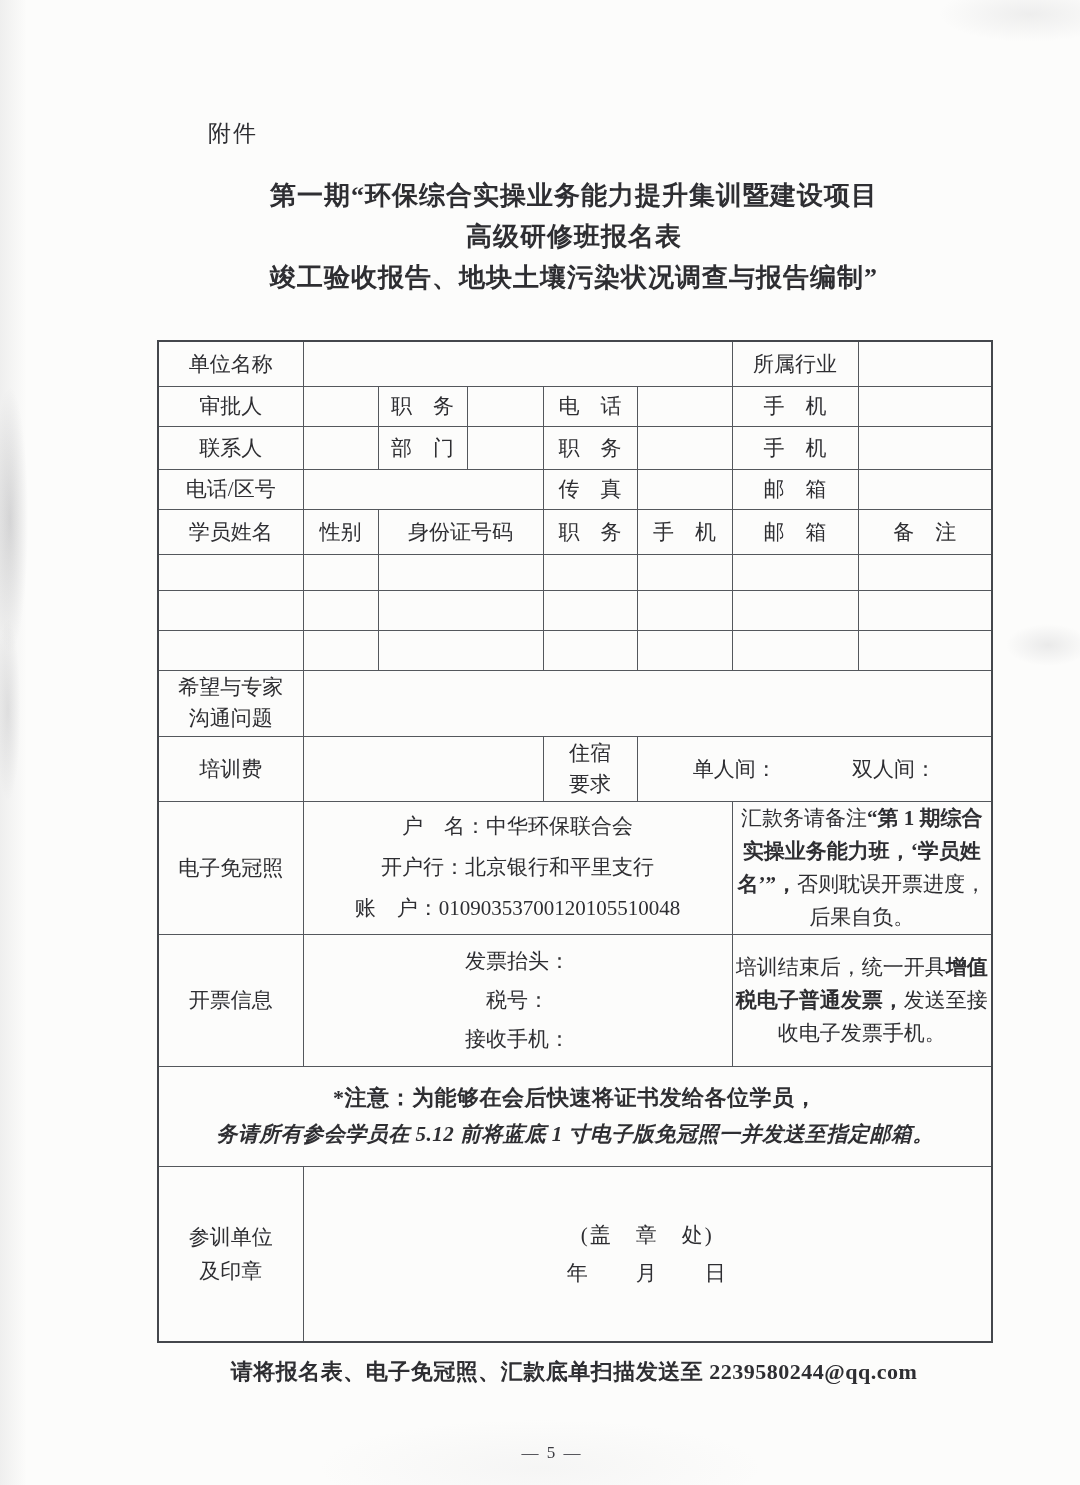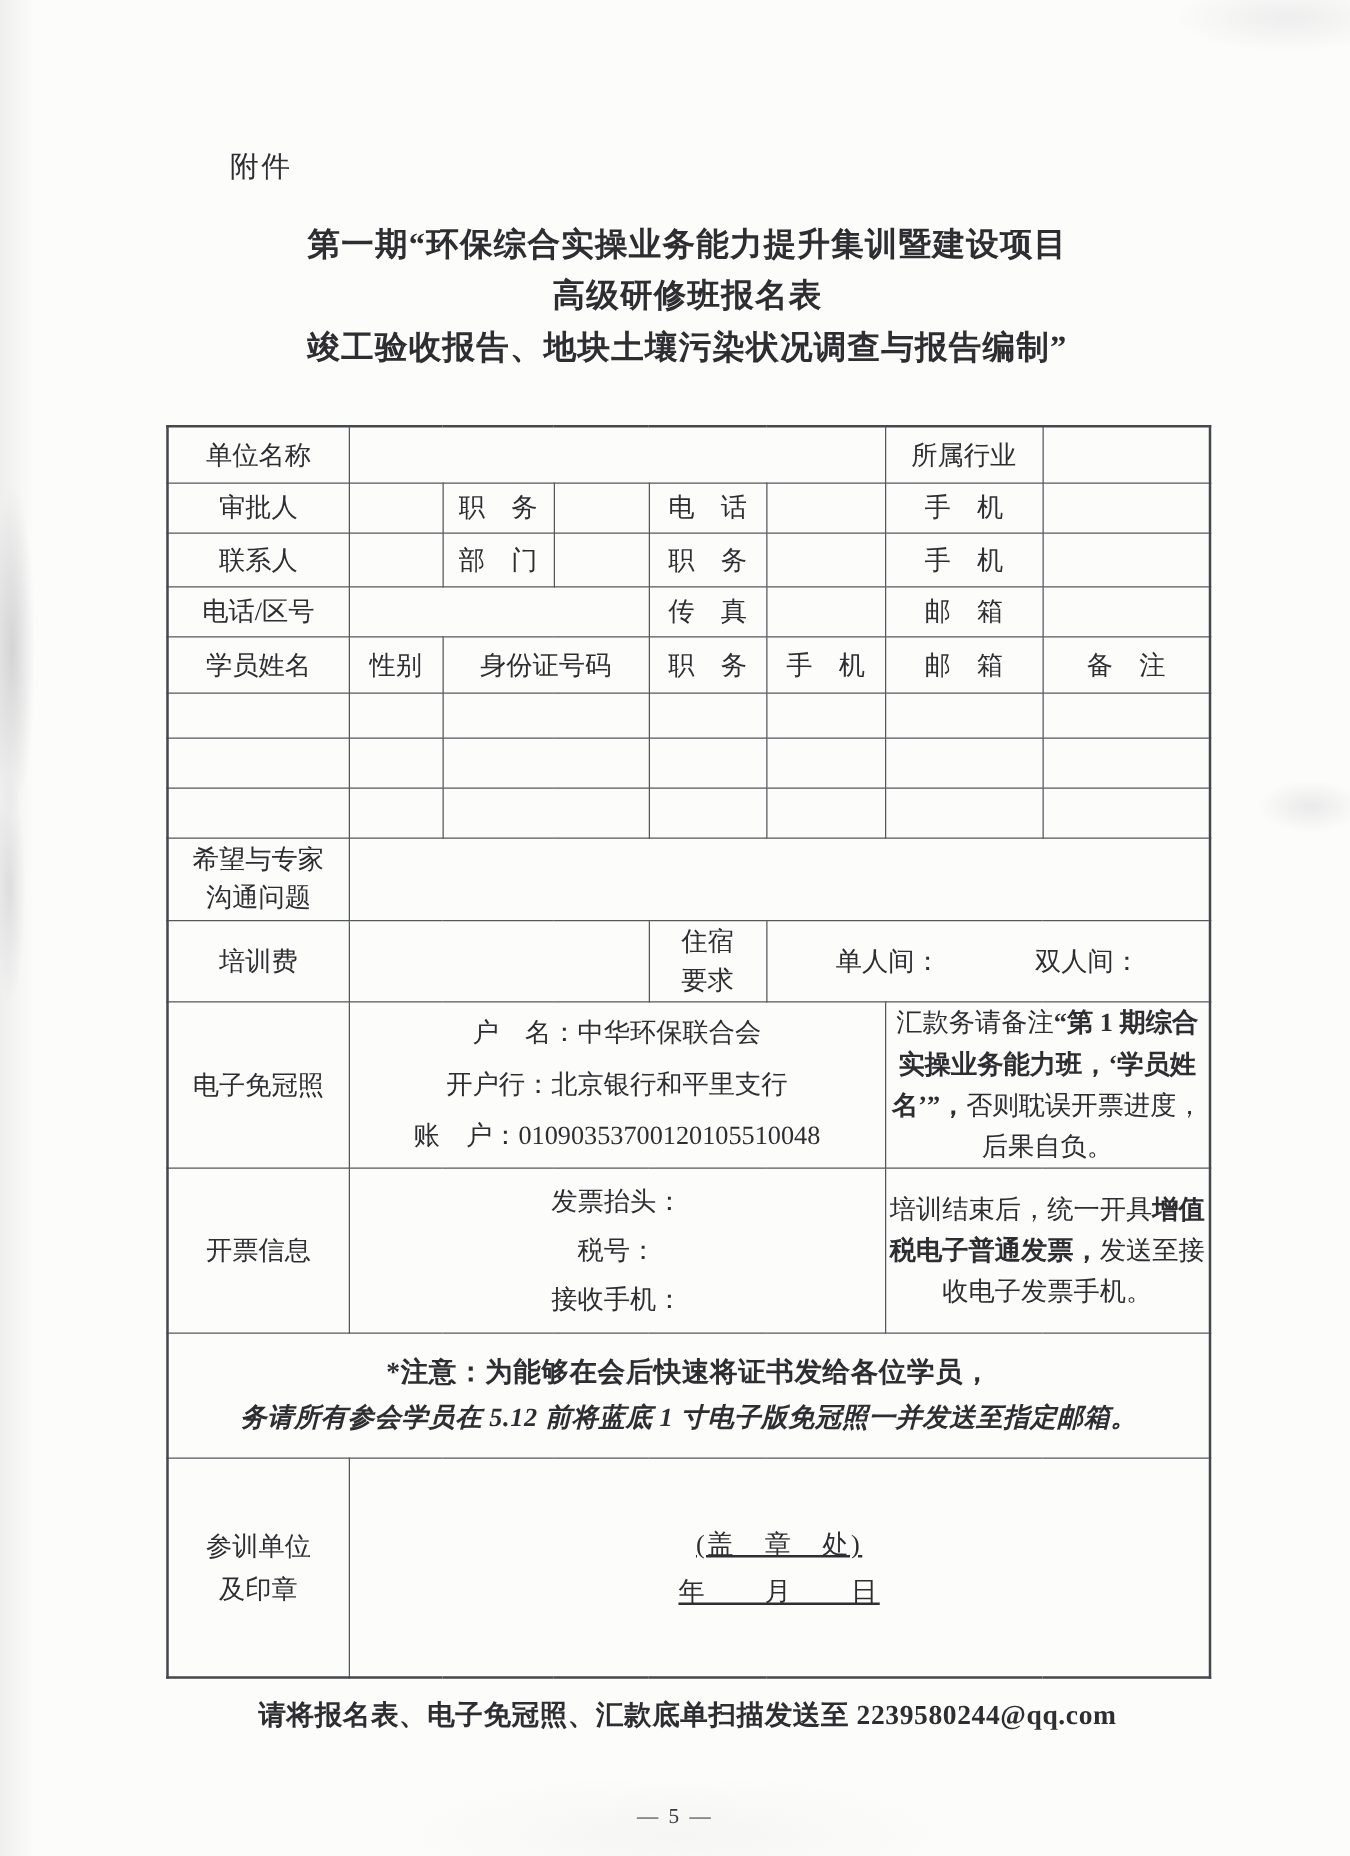--- a/index.html
+++ b/index.html
@@ -8,20 +8,21 @@
     margin:0 auto;background-color:#fcfcfb;color:#2e2e32;
     font-family:"Liberation Serif","DejaVu Serif",serif;
     padding-top:118px;overflow:hidden;
     background-image:
       linear-gradient(90deg, rgba(120,120,125,0.10), rgba(120,120,125,0) 2.5%),
       radial-gradient(ellipse 26px 190px at 10px 520px, rgba(120,120,125,0.25), rgba(120,120,125,0) 70%),
       radial-gradient(ellipse 18px 130px at 8px 710px, rgba(130,130,135,0.18), rgba(130,130,135,0) 70%),
       radial-gradient(ellipse 60px 30px at 1048px 645px, rgba(140,140,145,0.16), rgba(140,140,145,0) 70%),
       radial-gradient(ellipse 130px 40px at 1030px 14px, rgba(150,150,155,0.14), rgba(150,150,155,0) 70%),
       radial-gradient(ellipse 320px 70px at 540px 1468px, rgba(160,160,165,0.07), rgba(160,160,165,0) 70%);
+    padding-left: 24px;
   }
   .attachment{margin-left:184px;font-size:23px;letter-spacing:2px;}
   .title{width:834px;margin:26px 0 0 133px;text-align:center;font-weight:700;
          font-size:26px;line-height:41px;letter-spacing:1px;}
   table.form{margin:42px 12px 0 133px;width:834px;border-collapse:collapse;table-layout:fixed;
              border:2px solid #44474c;}
   table.form td{border:1px solid #54575c;font-size:21px;text-align:center;
                 vertical-align:middle;padding:0;overflow:hidden;}
   tr.r1{height:45px;} tr.r2{height:40px;} tr.r3{height:43px;} tr.r4{height:40px;}
   tr.r5{height:45px;} tr.e1{height:36px;} tr.e2{height:40px;} tr.e3{height:40px;}
@@ -30,21 +31,21 @@
   td.detail{text-align:left;padding-left:24px;}
   td.detail .ln{line-height:41px;white-space:nowrap;}
   td.invdetail{text-align:left;padding-left:24px;}
   td.invdetail .ln{line-height:39px;white-space:nowrap;}
   td.note{ text-align:justify;padding:4px 11px;font-size:20px;line-height:33px;}
   .bold{font-weight:700;}
   td.roomcell{text-align:left;padding-left:14px;}
   .dbl{margin-left:70px;}
   td.hopelbl div, td.lodg div{line-height:31px;}
   td.stamplbl div{line-height:34px;}
-  td.stampcell{vertical-align:bottom;text-align:right;padding:0 30px 14px 0;text-decoration:underline;}
+  td.stampcell{vertical-align:bottom;text-align:right;padding:0 30px 14px 0;}
   td.stampcell div{line-height:38px;letter-spacing:2px;}
   td.noticecell div{line-height:36px;font-weight:700;letter-spacing:0.5px;}
   .notice-l1{font-size:22px;}
   .notice-l2{font-size:21px;font-style:italic;}
   .footer{width:834px;margin:14px 0 0 133px;text-align:center;font-weight:700;
           font-size:22px;letter-spacing:0.5px;}
   .pagenum{margin-top:56px;text-align:center;font-size:17px;letter-spacing:2px;color:#3a3a40;}
 </style>
 </head>
 <body>

